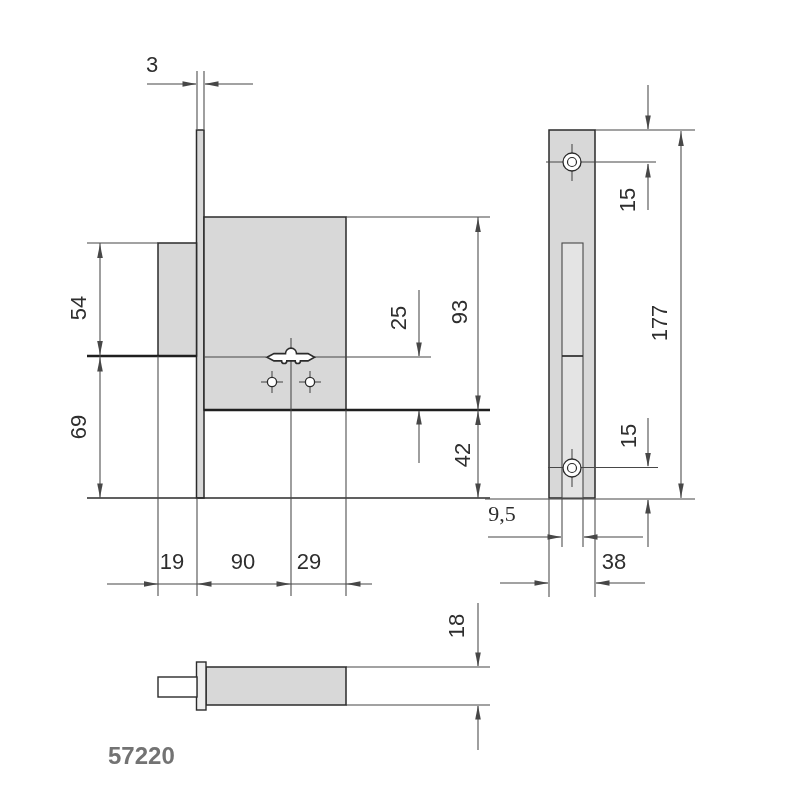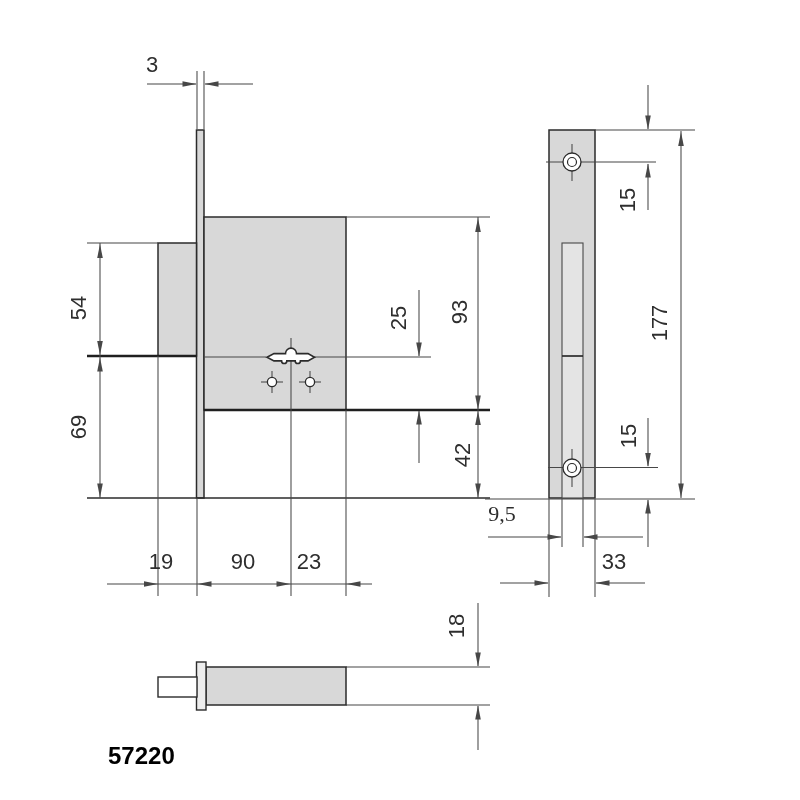--- a/index.html
+++ b/index.html
@@ -29,21 +29,21 @@
   .holein{fill:none;stroke:var(--line);stroke-width:1.2;}
   .key{fill:#ffffff;stroke:var(--line);stroke-width:1.6;}
   
   .dim-label{
     position:absolute;transform:translate(-50%,-50%);
     font-size:22px;color:var(--text);white-space:nowrap;line-height:1;
     letter-spacing:0px;
   }
   .rot{transform:translate(-50%,-50%) rotate(-90deg);}
   .part-number{
-    position:absolute;font-size:24px;font-weight:bold;color:#000000;
+    position:absolute;font-size:24px;font-weight:bold;color:#737373;
     white-space:nowrap;line-height:1;letter-spacing:0px;
   }
 </style>
 </head>
 <body>
 
 <div class="canvas">
 
   <svg width="800" height="800" viewBox="0 0 800 800">
 
@@ -203,27 +203,27 @@
       </g>
     </g>
   </svg>
 
   <div class="dim-label" style="left:152px;top:65px;">3</div>
   <div class="dim-label rot" style="left:79px;top:308px;">54</div>
   <div class="dim-label rot" style="left:79px;top:427px;">69</div>
   <div class="dim-label rot" style="left:399px;top:318px;">25</div>
   <div class="dim-label rot" style="left:460px;top:312px;">93</div>
   <div class="dim-label rot" style="left:463px;top:455px;">42</div>
-  <div class="dim-label" style="left:161px;top:562px;">19</div>
+  <div class="dim-label" style="left:172px;top:562px;">19</div>
   <div class="dim-label" style="left:243px;top:562px;">90</div>
-  <div class="dim-label" style="left:309px;top:562px;">23</div>
+  <div class="dim-label" style="left:309px;top:562px;">29</div>
 
   <div class="dim-label rot" style="left:628px;top:200px;">15</div>
   <div class="dim-label rot" style="left:660px;top:323px;">177</div>
   <div class="dim-label rot" style="left:629px;top:436px;">15</div>
   <div class="dim-label" style="left:502px;top:514px;font-family:Liberation Serif, serif;">9,5</div>
-  <div class="dim-label" style="left:614px;top:562px;">33</div>
+  <div class="dim-label" style="left:614px;top:562px;">38</div>
 
   <div class="dim-label rot" style="left:457px;top:626px;">18</div>
 
   <div class="part-number" style="left:108px;top:744px;">57220</div>
 
 </div>
 
 </body></html>

